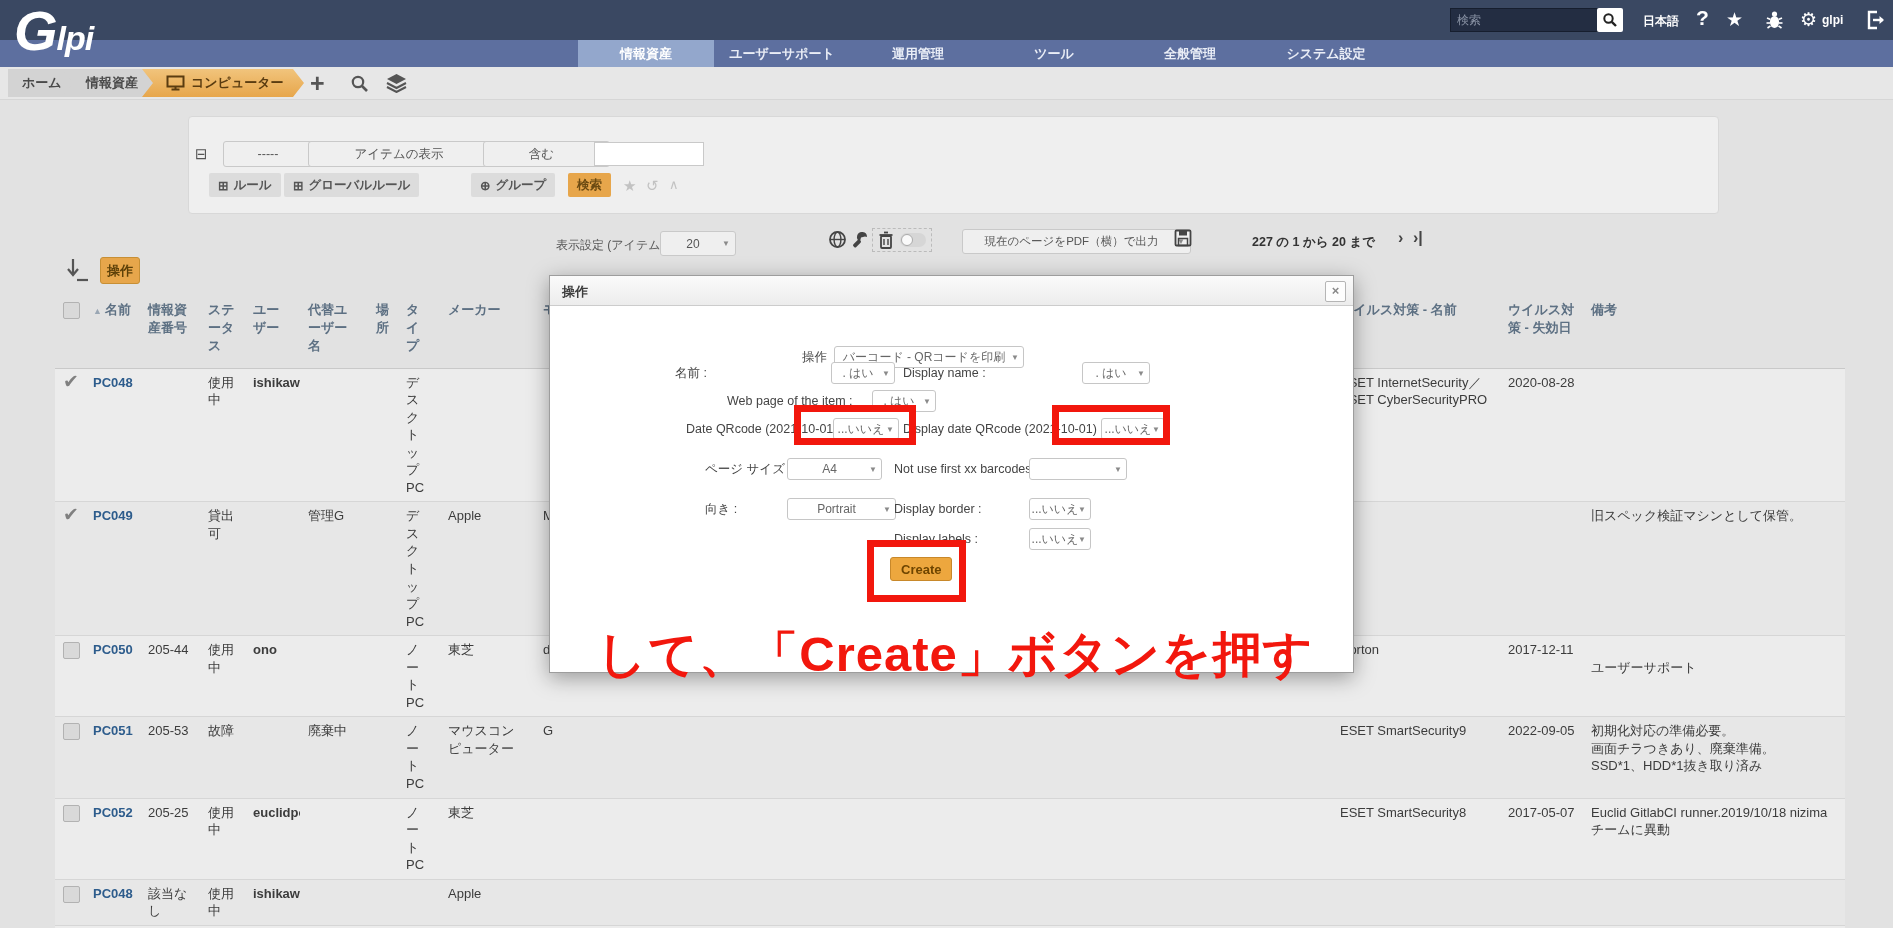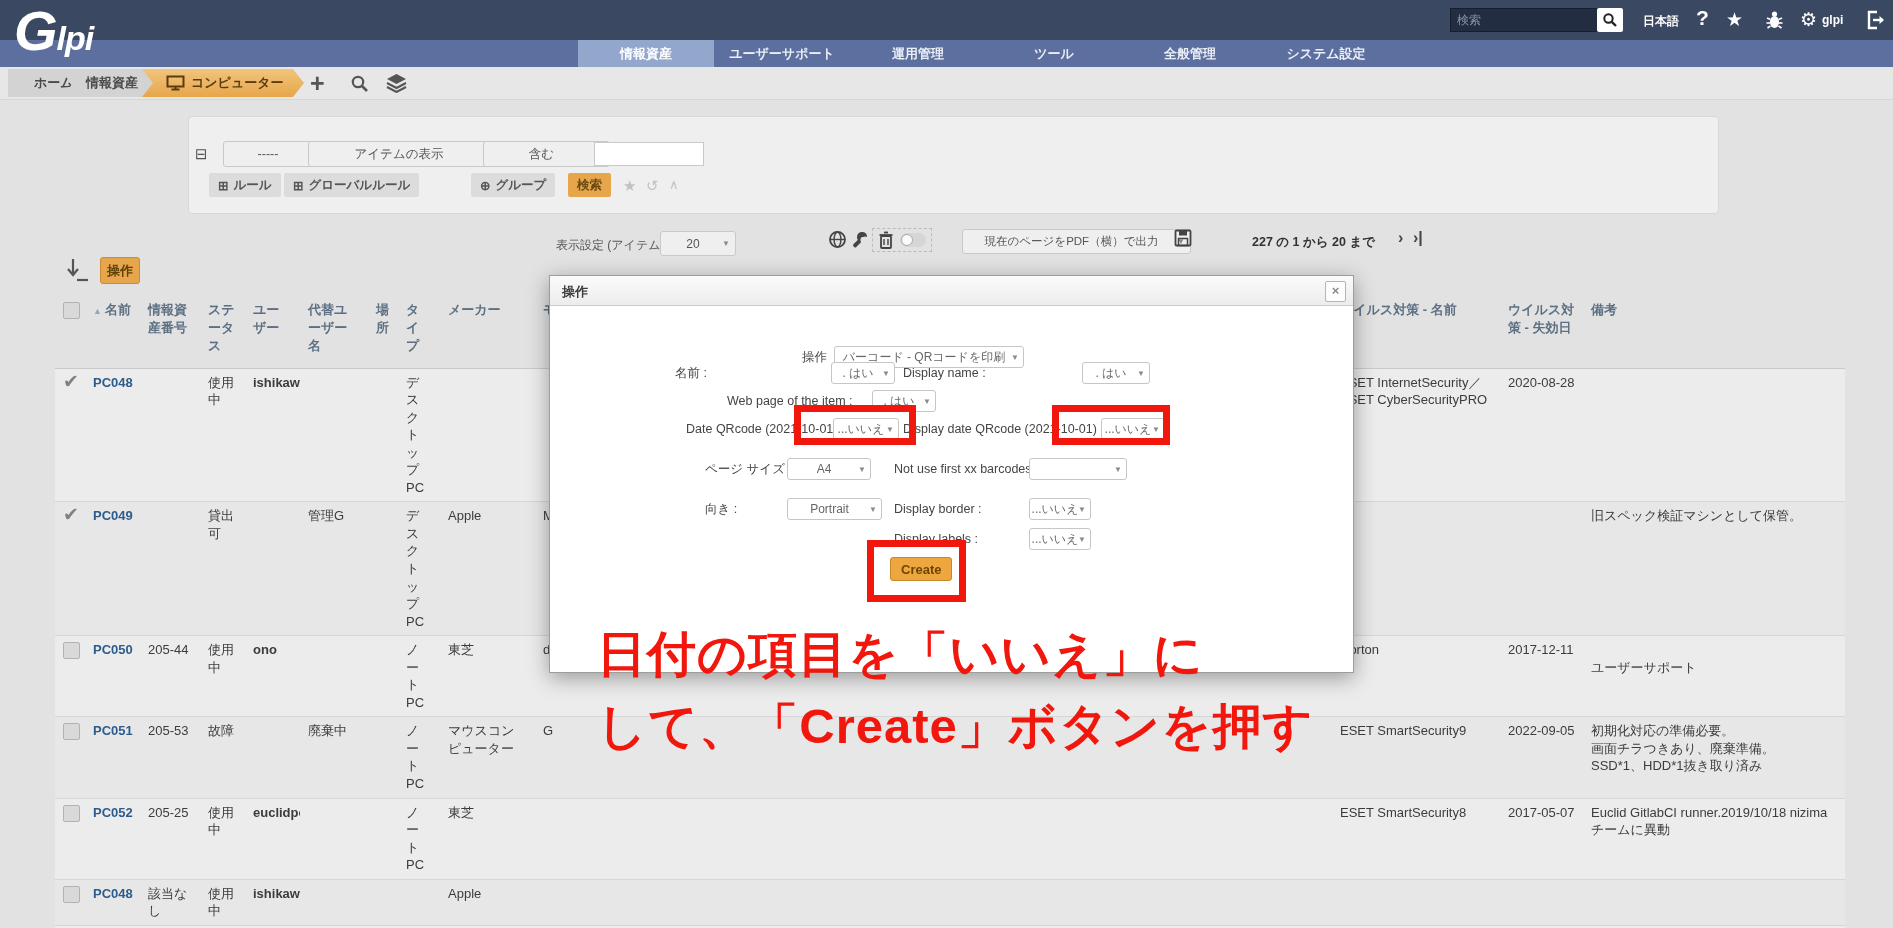--- a/index.html
+++ b/index.html
@@ -19,21 +19,21 @@
 
   
   .navbar{position:absolute;left:0;top:40px;width:1893px;height:27px;background:#5d6f9f;z-index:4;}
   .tabs{position:absolute;left:578px;top:0;height:27px;display:flex;}
   .tab{width:136px;line-height:27px;text-align:center;color:#e9edf6;font-size:13px;font-weight:bold;cursor:pointer;}
   .tab.active{background:#93a7cc;color:#fff;}
   .hamburger{position:absolute;left:1855px;top:41px;font-size:22px;color:#cdd6ea;line-height:26px;}
 
   
   .crumbbar{position:absolute;left:0;top:67px;width:1893px;height:32px;background:#e7e7e7;border-bottom:1px solid #d6d6d6;}
-  .crumb{position:absolute;top:2px;height:28px;line-height:28px;background:#d3d3d3;color:#4a4a4a;font-size:13px;font-weight:bold;padding:0 20px 0 26px;
+  .crumb{position:absolute;top:2px;height:28px;line-height:28px;background:#d3d3d3;color:#4a4a4a;font-size:13px;font-weight:bold;padding:0 20px 0 14px;
          clip-path:polygon(0 0,calc(100% - 11px) 0,100% 50%,calc(100% - 11px) 100%,0 100%);}
   .crumb.notch{clip-path:polygon(0 0,calc(100% - 11px) 0,100% 50%,calc(100% - 11px) 100%,0 100%,11px 50%);padding-left:24px;}
   .crumb.current{background:linear-gradient(#f1c47c,var(--accent));color:#5a3c10;display:flex;align-items:center;gap:6px;}
   .crumb-ico{position:absolute;top:2px;color:#666;}
 
   
   .filterbox{position:absolute;left:188px;top:116px;width:1529px;height:96px;background:#efefef;border:1px solid #d8d8d8;border-radius:4px;}
   .fsel{position:absolute;height:24px;background:#efefef;border:1px solid #c9c9c9;border-radius:3px;font-size:12.5px;color:#555;display:flex;align-items:center;justify-content:center;padding:0 16px 0 6px;}
   .fsel .caret{position:absolute;right:5px;}
   .caret{font-size:8px;color:#8a8a8a;}
@@ -471,33 +471,33 @@
           <span class="caret">▼</span>
         </div>
       <span class="m-label" style="left:353px;">Display date QRcode (2021-10-01) :</span>
       <div class="m-select" style="left:551px;width:64px;">
           <span>...いいえ</span>
           <span class="caret">▼</span>
         </div>
     </div>
     <div class="m-row" style="top:182px;">
       <span class="m-label" style="left:155px;">ページ サイズ :</span>
-      <div class="m-select" style="left:237px;width:84px;">
+      <div class="m-select" style="left:237px;width:95px;">
           <span>A4</span>
           <span class="caret">▼</span>
         </div>
       <span class="m-label" style="left:344px;">Not use first xx barcodes :</span>
       <div class="m-select" style="left:479px;width:98px;">
           <span></span>
           <span class="caret">▼</span>
         </div>
     </div>
     <div class="m-row" style="top:222px;">
       <span class="m-label" style="left:155px;">向き :</span>
-      <div class="m-select" style="left:237px;width:95px;">
+      <div class="m-select" style="left:237px;width:109px;">
           <span>Portrait</span>
           <span class="caret">▼</span>
         </div>
       <span class="m-label" style="left:344px;">Display border :</span>
       <div class="m-select" style="left:479px;width:62px;">
           <span>...いいえ</span>
           <span class="caret">▼</span>
         </div>
     </div>
     <div class="m-row" style="top:252px;">
@@ -507,17 +507,16 @@
           <span class="caret">▼</span>
         </div>
     </div>
     <button class="createbtn">Create</button>
   </div>
 
   <div class="redbox" style="left:794px;top:405px;width:122px;height:40px;"></div>
   <div class="redbox" style="left:1052px;top:405px;width:118px;height:40px;"></div>
   <div class="redbox" style="left:867px;top:540px;width:99px;height:62px;"></div>
   <div class="annot">
-    <div>日付の項目を「いいえ」に</div>
     <div>して、「Create」ボタンを押す</div>
   </div>
 
 </div>
 
 </body></html>

